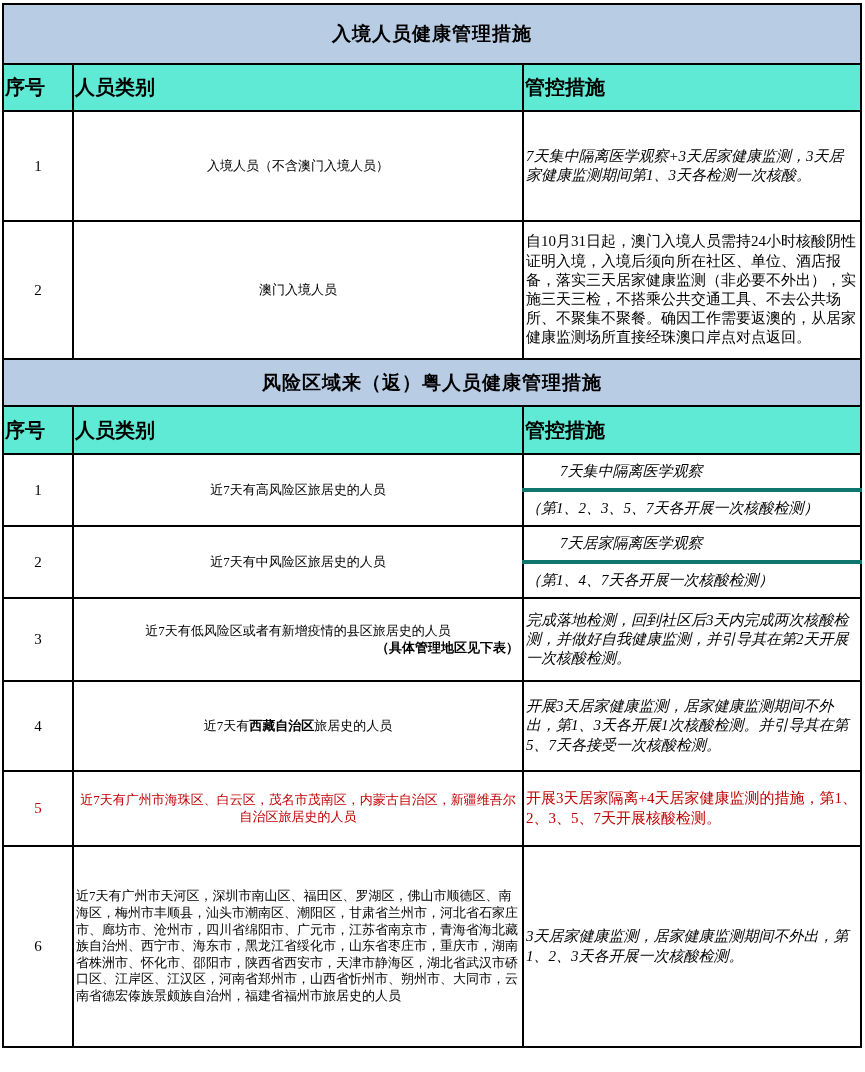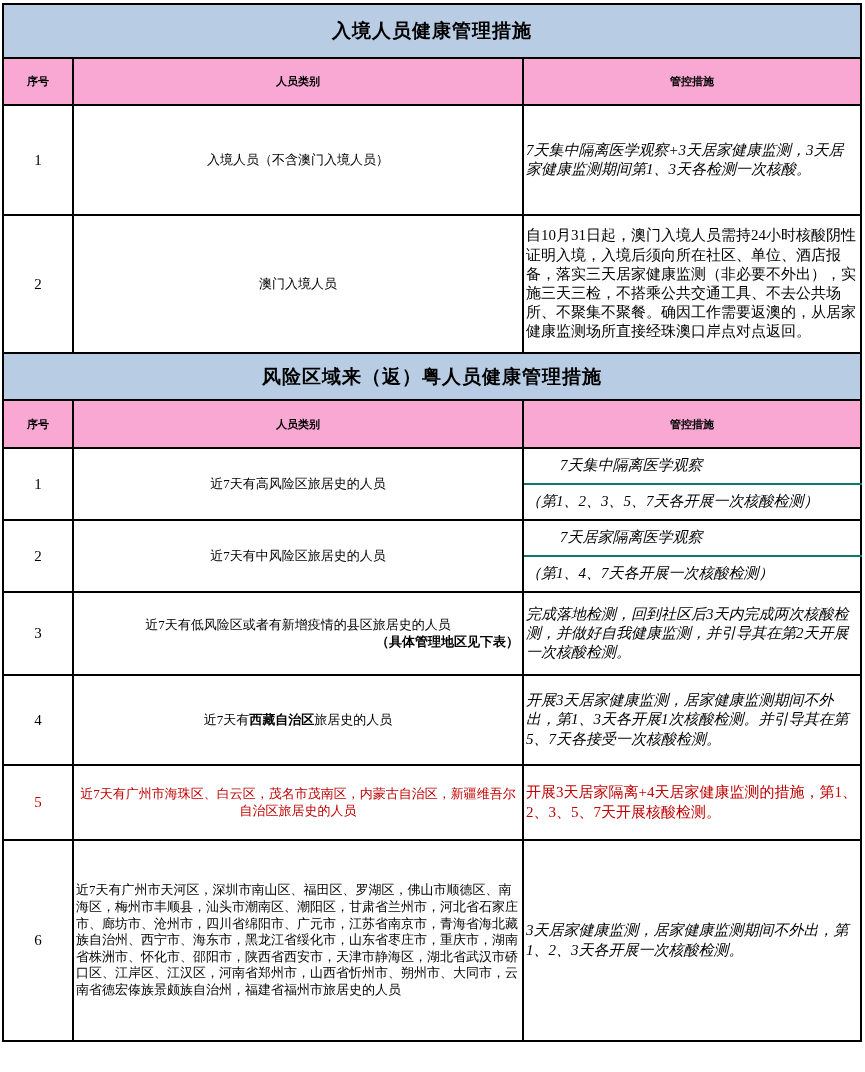--- a/index.html
+++ b/index.html
@@ -21,49 +21,49 @@
     word-break:break-all;
   }
   tr.section-title-row td{
     background:#b8cce4;
     font-weight:bold;
     font-size:19px;
     text-align:center;
     letter-spacing:1px;
   }
   tr.col-header-row td{
-    background:#f9a8d4;
+    background:#5eead4;
     font-weight:bold;
-    font-size:11px;
-    text-align:center;
+    font-size:20px;
+    text-align:left;
   }
   td.cell-no{
     text-align:center;
     font-size:15px;
   }
   td.cell-cat{
     text-align:center;
     font-size:13px;
     line-height:1.28;
     padding:1px 3px;
   }
   td.cell-cat.left{text-align:left;padding:1px 2px;}
   td.cell-measure{
     font-size:15px;
     line-height:1.28;
     padding:1px 2px;
   }
   td.cell-measure.center{font-style:italic;}
   td.cell-measure.left{text-align:left;}
-  td.split-top{border-bottom:2px solid #0f766e;padding-left:36px;}
+  td.split-top{border-bottom:4px solid #0f766e;padding-left:36px;}
   td.split-bottom{border-top:1px solid #ef4444;}
   .red{color:#c00000;}
   .bold{font-weight:bold;text-align:right;}
   
-  tr.h-title1{height:54px;}
+  tr.h-title1{height:60px;}
   tr.h-chead{height:47px;}
   tr.h-s1r1{height:110px;}
   tr.h-s1r2{height:138px;}
   tr.h-title2{height:47px;}
   tr.h-chead2{height:48px;}
   tr.h-sub{height:36px;}
   tr.h-s2r3{height:83px;}
   tr.h-s2r4{height:90px;}
   tr.h-s2r5{height:75px;}
   tr.h-s2r6{height:201px;}

